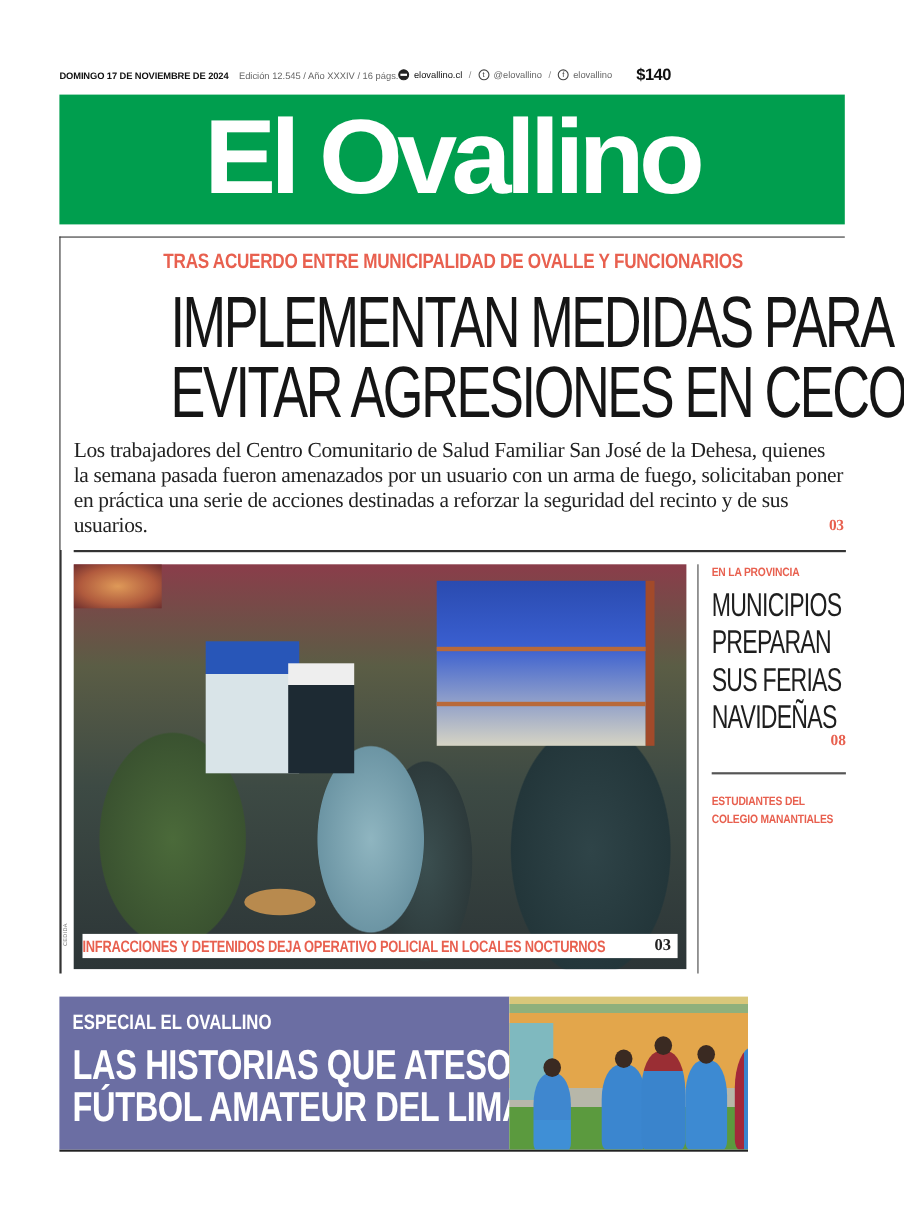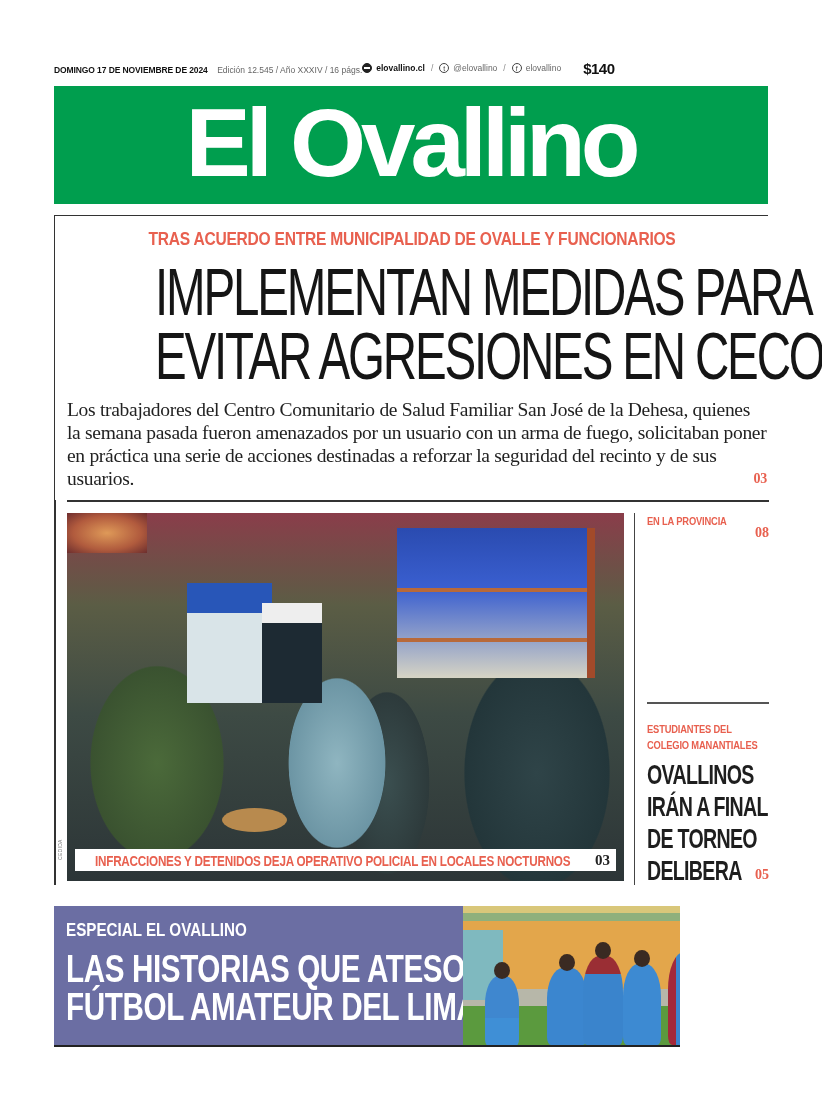--- a/index.html
+++ b/index.html
@@ -3,21 +3,21 @@
 <meta charset="utf-8">
 <style>
   html, body { margin: 0; padding: 0; background: #ffffff; }
   body { width: 822px; height: 1105px; position: relative; overflow: hidden; font-family: "Liberation Sans", sans-serif; color: #1b1b1b; }
 
   
   .topbar { position: absolute; left: 54px; top: 58px; width: 714px; height: 20px; display: flex; align-items: center; }
   .date { font-size: 8.5px; font-weight: 700; letter-spacing: -0.1px; color: #111; }
   .edition { font-size: 8.5px; color: #666; margin-left: 5px; font-weight: 400; }
   .right-info { display: flex; align-items: center; gap: 4px; font-size: 8.5px; color: #666; }
-  .right-info .site { font-weight: 700; color: #111; }
+  .right-info .site { font-weight: 400; color: #111; }
   .ico { display: inline-block; width: 10px; height: 10px; border: 1px solid #444; border-radius: 50%; font-size: 7px; line-height: 10px; text-align: center; color: #444; box-sizing: border-box; }
   .ico.globe { background: #222; border-color: #222; position: relative; }
   .ico.globe::after { content: ""; position: absolute; left: 1px; right: 1px; top: 3px; height: 2px; background: #fff; }
   .sep { color: #888; margin: 0 2px; }
   .price { font-size: 15px; font-weight: 700; color: #111; margin-left: 18px; letter-spacing: -0.5px; }
 
   
   .masthead { position: absolute; left: 54px; top: 86px; width: 714px; height: 118px; background: #009e4e; display: flex; align-items: center; justify-content: center; }
   .masthead .logo { color: #fff; font-family: "Liberation Sans", sans-serif; font-weight: 700; font-size: 96px; letter-spacing: -5px; transform: scaleX(1.02); line-height: 1; margin-top: -4px; }
 
@@ -40,21 +40,21 @@
       radial-gradient(ellipse 120px 190px at 470px 260px, #2f4448 0%, #23363a 60%, transparent 61%),
       linear-gradient(180deg, #8a3d4a 0%, #5b5d45 25%, #3d4a44 55%, #2c3537 100%);
   }
   .photo .shelf { position: absolute; left: 330px; top: 15px; width: 190px; height: 150px; background: linear-gradient(180deg, #2a4bb0 0%, #3a5fd0 40%, #d6d4c4 100%); border-right: 8px solid #a24a2a; }
   .photo .shelf::before { content: ""; position: absolute; left: 0; right: 0; top: 60px; height: 4px; background: #b8693a; }
   .photo .shelf::after { content: ""; position: absolute; left: 0; right: 0; top: 110px; height: 4px; background: #b8693a; }
   .photo .fridge { position: absolute; left: 120px; top: 70px; width: 85px; height: 120px; background: linear-gradient(180deg, #2856b8 0 25%, #d9e4e8 25% 100%); }
   .photo .fridge2 { position: absolute; left: 195px; top: 90px; width: 60px; height: 100px; background: linear-gradient(180deg, #eee 0 20%, #1d2a33 20% 100%); }
   .photo .sign { position: absolute; left: 0; top: 0; width: 80px; height: 40px; background: radial-gradient(ellipse at center, #e9a35a 0%, #b65d3c 60%, #6b2b2b 100%); opacity: 0.9; }
   .photo .stool { position: absolute; left: 155px; top: 295px; width: 65px; height: 24px; border-radius: 50%; background: #b88a4e; }
-  .caption-bar { position: absolute; left: 8px; bottom: 10px; width: 541px; height: 22px; background: #fff; display: flex; align-items: center; padding-left: 20px; box-sizing: border-box; }
+  .caption-bar { position: absolute; left: 8px; bottom: 10px; width: 541px; height: 22px; background: #fff; display: flex; align-items: center; padding-left: 0; box-sizing: border-box; }
   .caption-bar .cap { color: #e8604f; font-weight: 700; font-size: 15px; letter-spacing: -0.3px; transform: scaleX(0.78); transform-origin: left; white-space: nowrap; display: inline-block; }
   .caption-bar .pageref { position: absolute; right: 6px; color: #222; font-size: 15px; }
   .credit { position: absolute; left: 57px; top: 860px; font-size: 5px; color: #777; transform: rotate(-90deg); transform-origin: left top; letter-spacing: 0.3px; }
   .left-rule { position: absolute; left: 54px; top: 500px; width: 1.5px; height: 385px; background: #333; }
 
   
   .sidebar { position: absolute; left: 634px; top: 513px; width: 134px; height: 372px; border-left: 1.5px solid #444; }
   .sb-item { position: absolute; left: 12px; width: 122px; }
   .sb-kicker { color: #e8604f; font-weight: 700; font-size: 11px; line-height: 16px; letter-spacing: -0.2px; transform: scaleX(0.85); transform-origin: left; white-space: nowrap; }
   .sb-head { font-family: "Liberation Sans", sans-serif; color: #1e1e1e; font-size: 30px; line-height: 34px; letter-spacing: -1px; transform: scaleX(0.7); transform-origin: left; white-space: nowrap; }
@@ -131,36 +131,33 @@
   <div class="caption-bar">
     <span class="cap">INFRACCIONES Y DETENIDOS DEJA OPERATIVO POLICIAL EN LOCALES NOCTURNOS</span>
     <span class="pageref">03</span>
   </div>
 </div>
 <div class="credit">CEDIDA</div>
 
 <div class="sidebar">
   <div class="sb-item" style="top:0px;">
     <div class="sb-kicker">EN LA PROVINCIA</div>
+    <div style="margin-top:5px;">
+      <div class="sb-head light">MUNICIPIOS</div>
+      <div class="sb-head light">PREPARAN</div>
+      <div class="sb-head light">SUS FERIAS</div>
+      <div class="sb-head light">NAVIDEÑAS</div>
+    </div>
     <div style="text-align:right; margin-top:-6px;"><span class="pageref">08</span></div>
   </div>
   <div class="sb-rule"></div>
 
   <div class="sb-item" style="top:208px;">
     <div class="sb-kicker">ESTUDIANTES DEL</div>
     <div class="sb-kicker">COLEGIO MANANTIALES</div>
-    <div style="margin-top:6px;">
-      <div class="sb-head bold">OVALLINOS</div>
-      <div class="sb-head bold">IRÁN A FINAL</div>
-      <div class="sb-head bold">DE TORNEO</div>
-      <div style="position:relative;">
-        <div class="sb-head bold">DELIBERA</div>
-        <span class="pageref" style="position:absolute; right:0; bottom:4px;">05</span>
-      </div>
-    </div>
   </div>
 </div>
 
 <div class="promo">
   <div class="promo-text">
     <div class="promo-kicker">ESPECIAL EL OVALLINO</div>
     <div class="promo-head">
       <span>LAS HISTORIAS QUE ATESORA EL</span>
       <span>FÚTBOL AMATEUR DEL LIMARÍ</span>
     </div>

